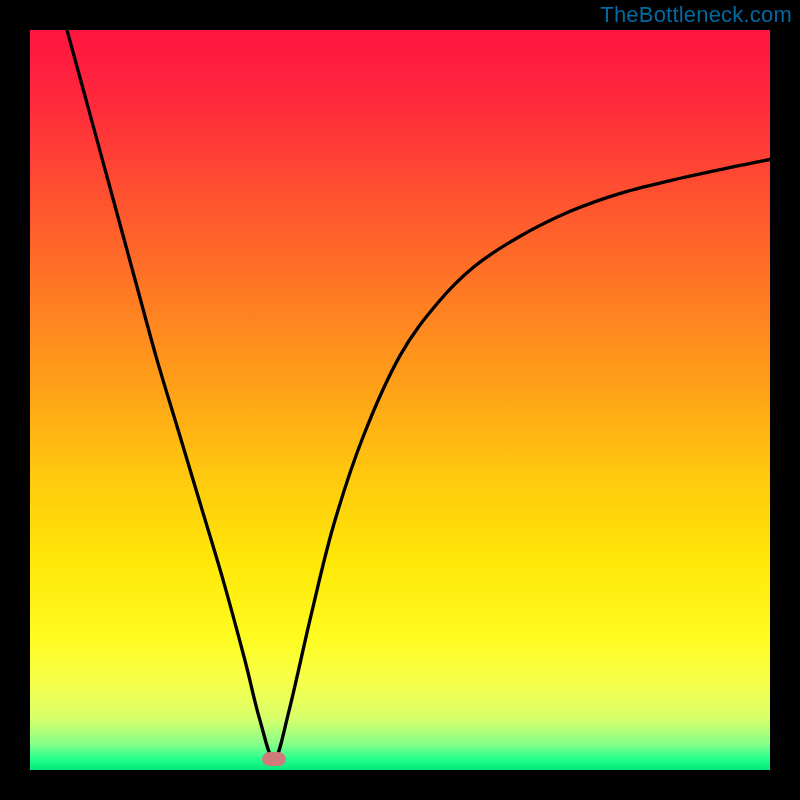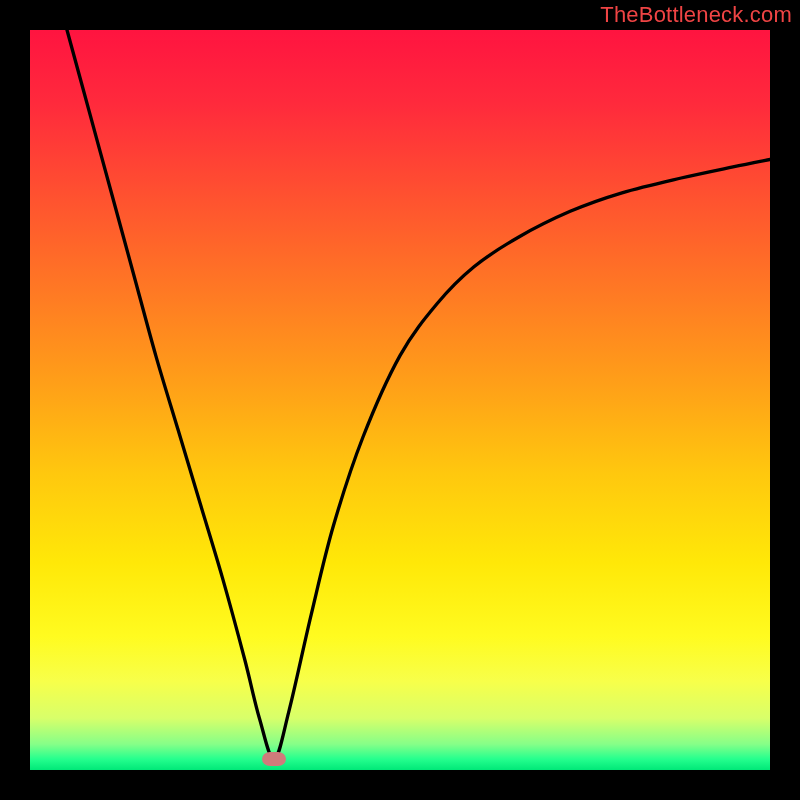--- a/index.html
+++ b/index.html
@@ -27,21 +27,21 @@
     height: 740px;
   }
   .gradient {
     position: absolute;
     inset: 0;
   }
   .watermark {
     position: absolute;
     top: 2px;
     right: 8px;
-    color: #ef4444;
+    color: #0369a1;
     font-size: 22px;
     letter-spacing: 0.2px;
     user-select: none;
   }
   svg.curve {
     position: absolute;
     inset: 0;
     width: 100%;
     height: 100%;
   }

